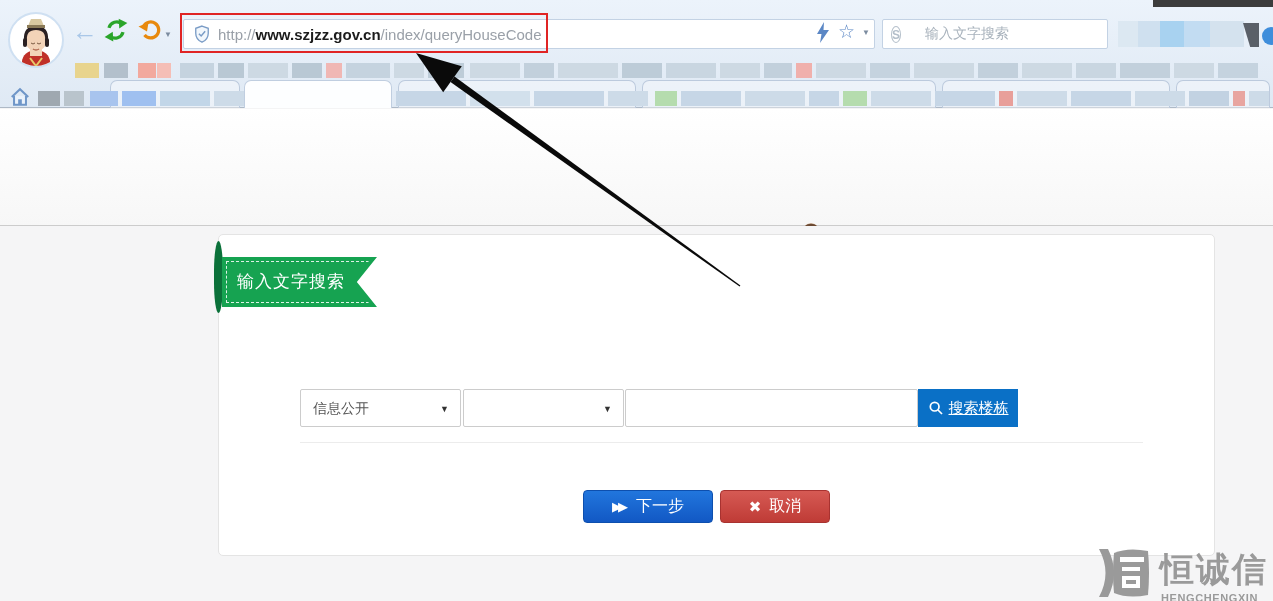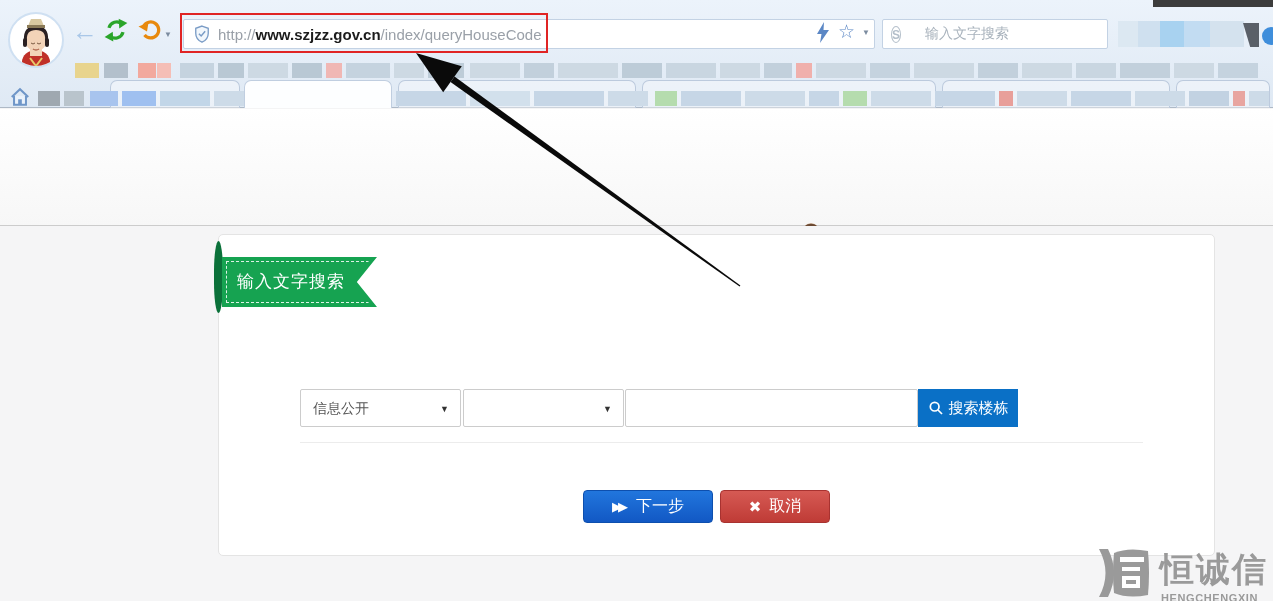--- a/index.html
+++ b/index.html
@@ -62,21 +62,21 @@
   .step-label { position:absolute; left:300px; top:356px; font-size:14px; color:#404040; }
   .req { color:#e02020; font-size:14px; }
   .fake-select { position:absolute; top:389px; width:161px; height:38px; background:#fff;
                  border:1px solid #cccccc; border-radius:2px; cursor:pointer; }
   .fake-select .sel-text { position:absolute; left:12px; top:10px; font-size:14px; color:#555; }
   .sel-caret { position:absolute; right:11px; top:14px; font-size:9px; color:#333; }
   .addr-input { position:absolute; left:625px; top:389px; width:293px; height:38px; border:1px solid #cccccc;
                 border-radius:2px; font-size:14px; padding:0 10px; outline:none; font-family:inherit; }
   .search-btn { position:absolute; left:918px; top:389px; width:100px; height:38px; background:#0a70c6;
                 border:none; color:#fff; font-size:15px; cursor:pointer; font-family:inherit;
-                display:flex; align-items:center; justify-content:center; gap:5px; }
+                display:flex; align-items:center; justify-content:center; gap:5px;text-decoration:underline; }
   .form-divider { position:absolute; left:300px; top:442px; width:843px; height:1px; background:#ececec; }
   .btn { position:absolute; top:490px; height:33px; border-radius:4px; color:#fff; font-size:16px;
          cursor:pointer; font-family:inherit; display:flex; align-items:center; justify-content:center; gap:8px; border:1px solid; }
   .btn-next { left:583px; width:130px; background:linear-gradient(#2176dd,#1258c4); border-color:#0d4fae; }
   .btn-cancel { left:720px; width:110px; background:linear-gradient(#d65a54,#bf3b36); border-color:#a83230; }
   .next-ic { font-size:13px; letter-spacing:-4px; margin-right:4px; }
   .cancel-ic { font-size:15px; font-weight:bold; }
 
   
   .watermark { position:absolute; left:1098px; top:547px; color:#9a9a9a; }

